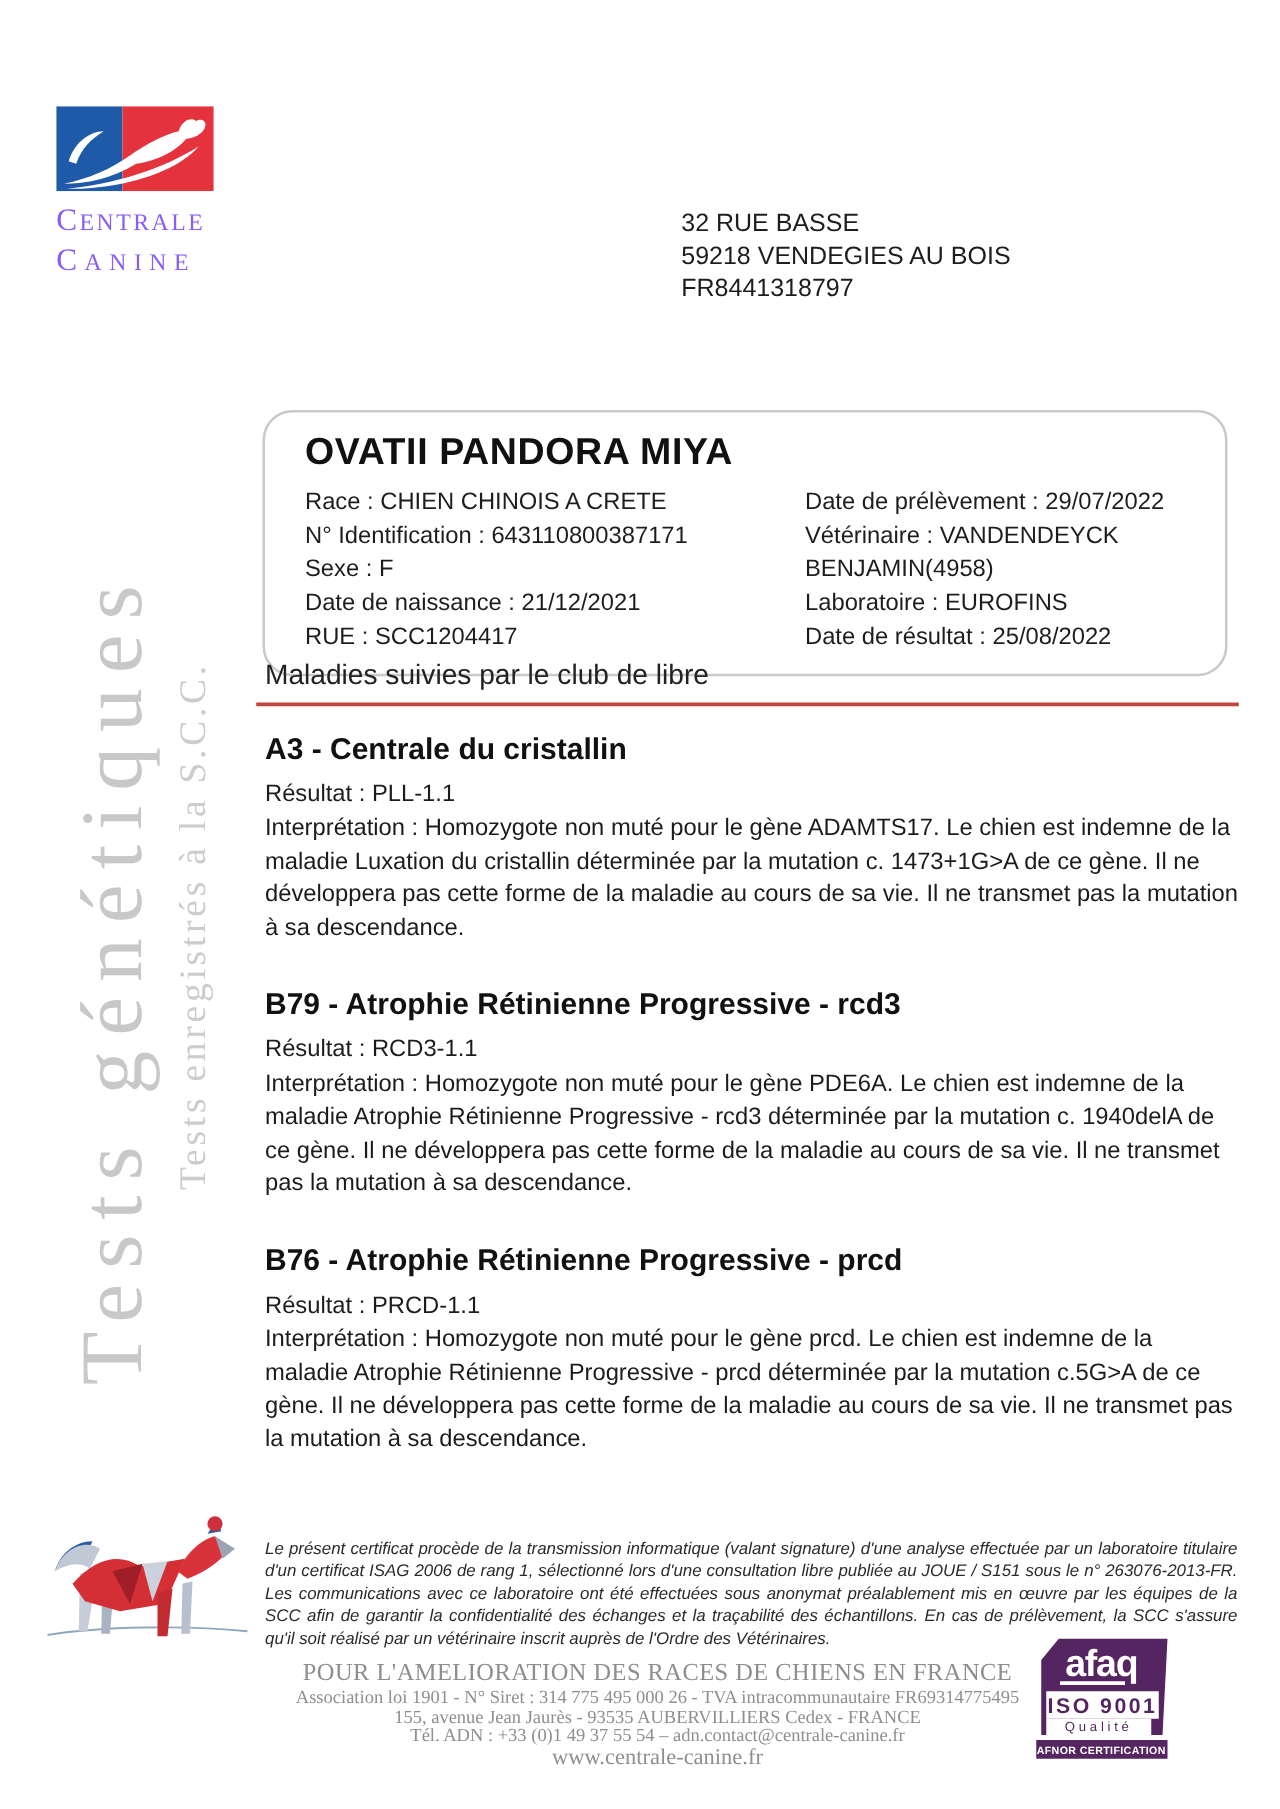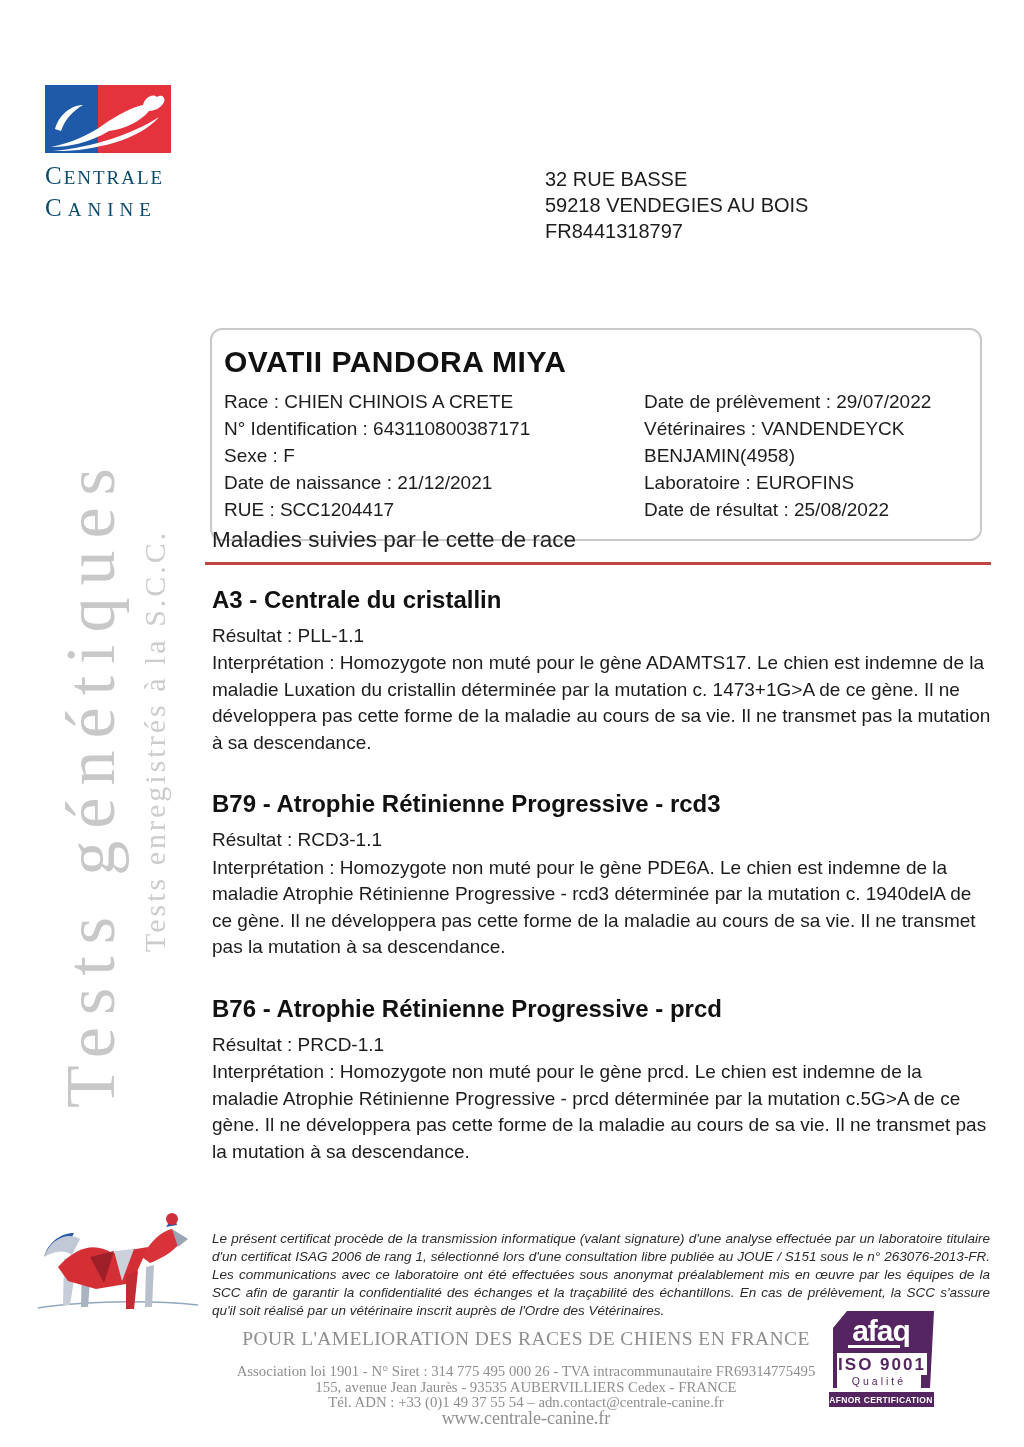--- a/index.html
+++ b/index.html
@@ -8,30 +8,30 @@
     position:relative; width:1024px; height:1447px; background:#ffffff;
     font-family:"Liberation Sans", sans-serif; color:#1b1b1b; overflow:hidden;
   }
   
   .wm { position:absolute; transform:rotate(-90deg); transform-origin:0 0; white-space:nowrap; z-index:0; font-family:"Liberation Serif", serif; }
   .wm-big { left:52px; top:1108px; font-size:70px; letter-spacing:12px; color:#c8c8c8; line-height:78px; }
   .wm-small { left:138px; top:952px; font-size:30px; letter-spacing:3px; color:#cccccc; line-height:34px; }
   
   .brand { position:absolute; left:45px; top:85px; z-index:1; }
   .brand svg { display:block; }
-  .brand-name { margin-top:5px; font-family:"Liberation Serif", serif; color:#0c4a6e; }
+  .brand-name { margin-top:5px; font-family:"Liberation Serif", serif; color:#8b5cf6; }
   .brand-name div { font-variant:small-caps; text-transform:lowercase; font-size:27px; line-height:30px; }
   .brand-name div::first-letter { font-size:35px; }
   .brand-line2 { letter-spacing:6px; }
   .brand-line1 { letter-spacing:2px; }
   .address { position:absolute; left:545px; top:166px; z-index:1; font-size:20px; line-height:26px; color:#1d1d1d; }
   
   .info-box {
     position:absolute; left:210px; top:328px; width:772px; min-height:180px; z-index:1;
-    border:2px solid #c9c9c9; border-radius:12px; padding:15px 18px 16px 12px;
+    border:2px solid #c9c9c9; border-radius:24px; padding:15px 18px 16px 32px;
   }
   .dog-name { font-size:30px; font-weight:700; color:#111; margin-bottom:9px; letter-spacing:0.5px; }
   .info-cols { display:flex; }
   .info-col-left { flex:1; }
   .info-col-right { width:318px; }
   .info-line { font-size:19px; line-height:27px; color:#1d1d1d; }
   
   .results { position:absolute; left:212px; top:520px; width:779px; z-index:1; }
   .section-title { font-size:22.5px; font-weight:400; color:#222; margin:7px 0 9px 0; }
   .red-rule { height:2.5px; background:#c0463f; width:786px; margin-left:-7px; }
@@ -40,21 +40,21 @@
   .test p { font-size:19px; line-height:26.5px; color:#1c1c1c; }
   .test .result { margin-bottom:1px; }
   
   .ribbon-dog { position:absolute; left:30px; top:1205px; z-index:1; }
   .disclaimer {
     position:absolute; left:212px; top:1230px; width:778px; z-index:1;
     font-style:italic; font-size:13.5px; line-height:18px; text-align:justify; color:#2b2b2b;
   }
   .footer-center { position:absolute; left:212px; top:1328px; width:628px; z-index:1;
     text-align:center; font-family:"Liberation Serif", serif; color:#8e8e8e; }
-  .footer-l1 { font-size:19.5px; letter-spacing:0.4px; margin-bottom:14px; }
+  .footer-l1 { font-size:19.5px; letter-spacing:0.4px; margin-bottom:1px; }
   .footer-l2, .footer-l3, .footer-l4 { font-size:14.8px; line-height:15.5px; }
   .footer-l5 { font-size:18px; line-height:15.5px; }
   .afaq { position:absolute; left:828px; top:1310px; z-index:1; }
   .afaq text { font-family:"Liberation Sans", sans-serif; }
 </style>
 </head>
 <body>
 
 <div class="page">
 
@@ -86,30 +86,30 @@
     <div class="info-cols">
       <div class="info-col-left">
         <div class="info-line">Race : CHIEN CHINOIS A CRETE</div>
         <div class="info-line">N° Identification : 643110800387171</div>
         <div class="info-line">Sexe : F</div>
         <div class="info-line">Date de naissance : 21/12/2021</div>
         <div class="info-line">RUE : SCC1204417</div>
       </div>
       <div class="info-col-right">
         <div class="info-line">Date de prélèvement : 29/07/2022</div>
-        <div class="info-line">Vétérinaires : VANDENDEYCK</div>
+        <div class="info-line">Vétérinaire : VANDENDEYCK</div>
         <div class="info-line">BENJAMIN(4958)</div>
         <div class="info-line">Laboratoire : EUROFINS</div>
         <div class="info-line">Date de résultat : 25/08/2022</div>
       </div>
     </div>
   </section>
 
   <section class="results">
-    <h2 class="section-title">Maladies suivies par le cette de race</h2>
+    <h2 class="section-title">Maladies suivies par le club de libre</h2>
     <div class="red-rule"></div>
 
     <article class="test">
       <h3>A3 - Centrale du cristallin</h3>
       <p class="result">Résultat : PLL-1.1</p>
       <p class="interp">Interprétation : Homozygote non muté pour le gène ADAMTS17. Le chien est indemne de la maladie Luxation du cristallin déterminée par la mutation c. 1473+1G&gt;A de ce gène. Il ne développera pas cette forme de la maladie au cours de sa vie. Il ne transmet pas la mutation à sa descendance.</p>
     </article>
 
     <article class="test">
       <h3>B79 - Atrophie Rétinienne Progressive - rcd3</h3>

